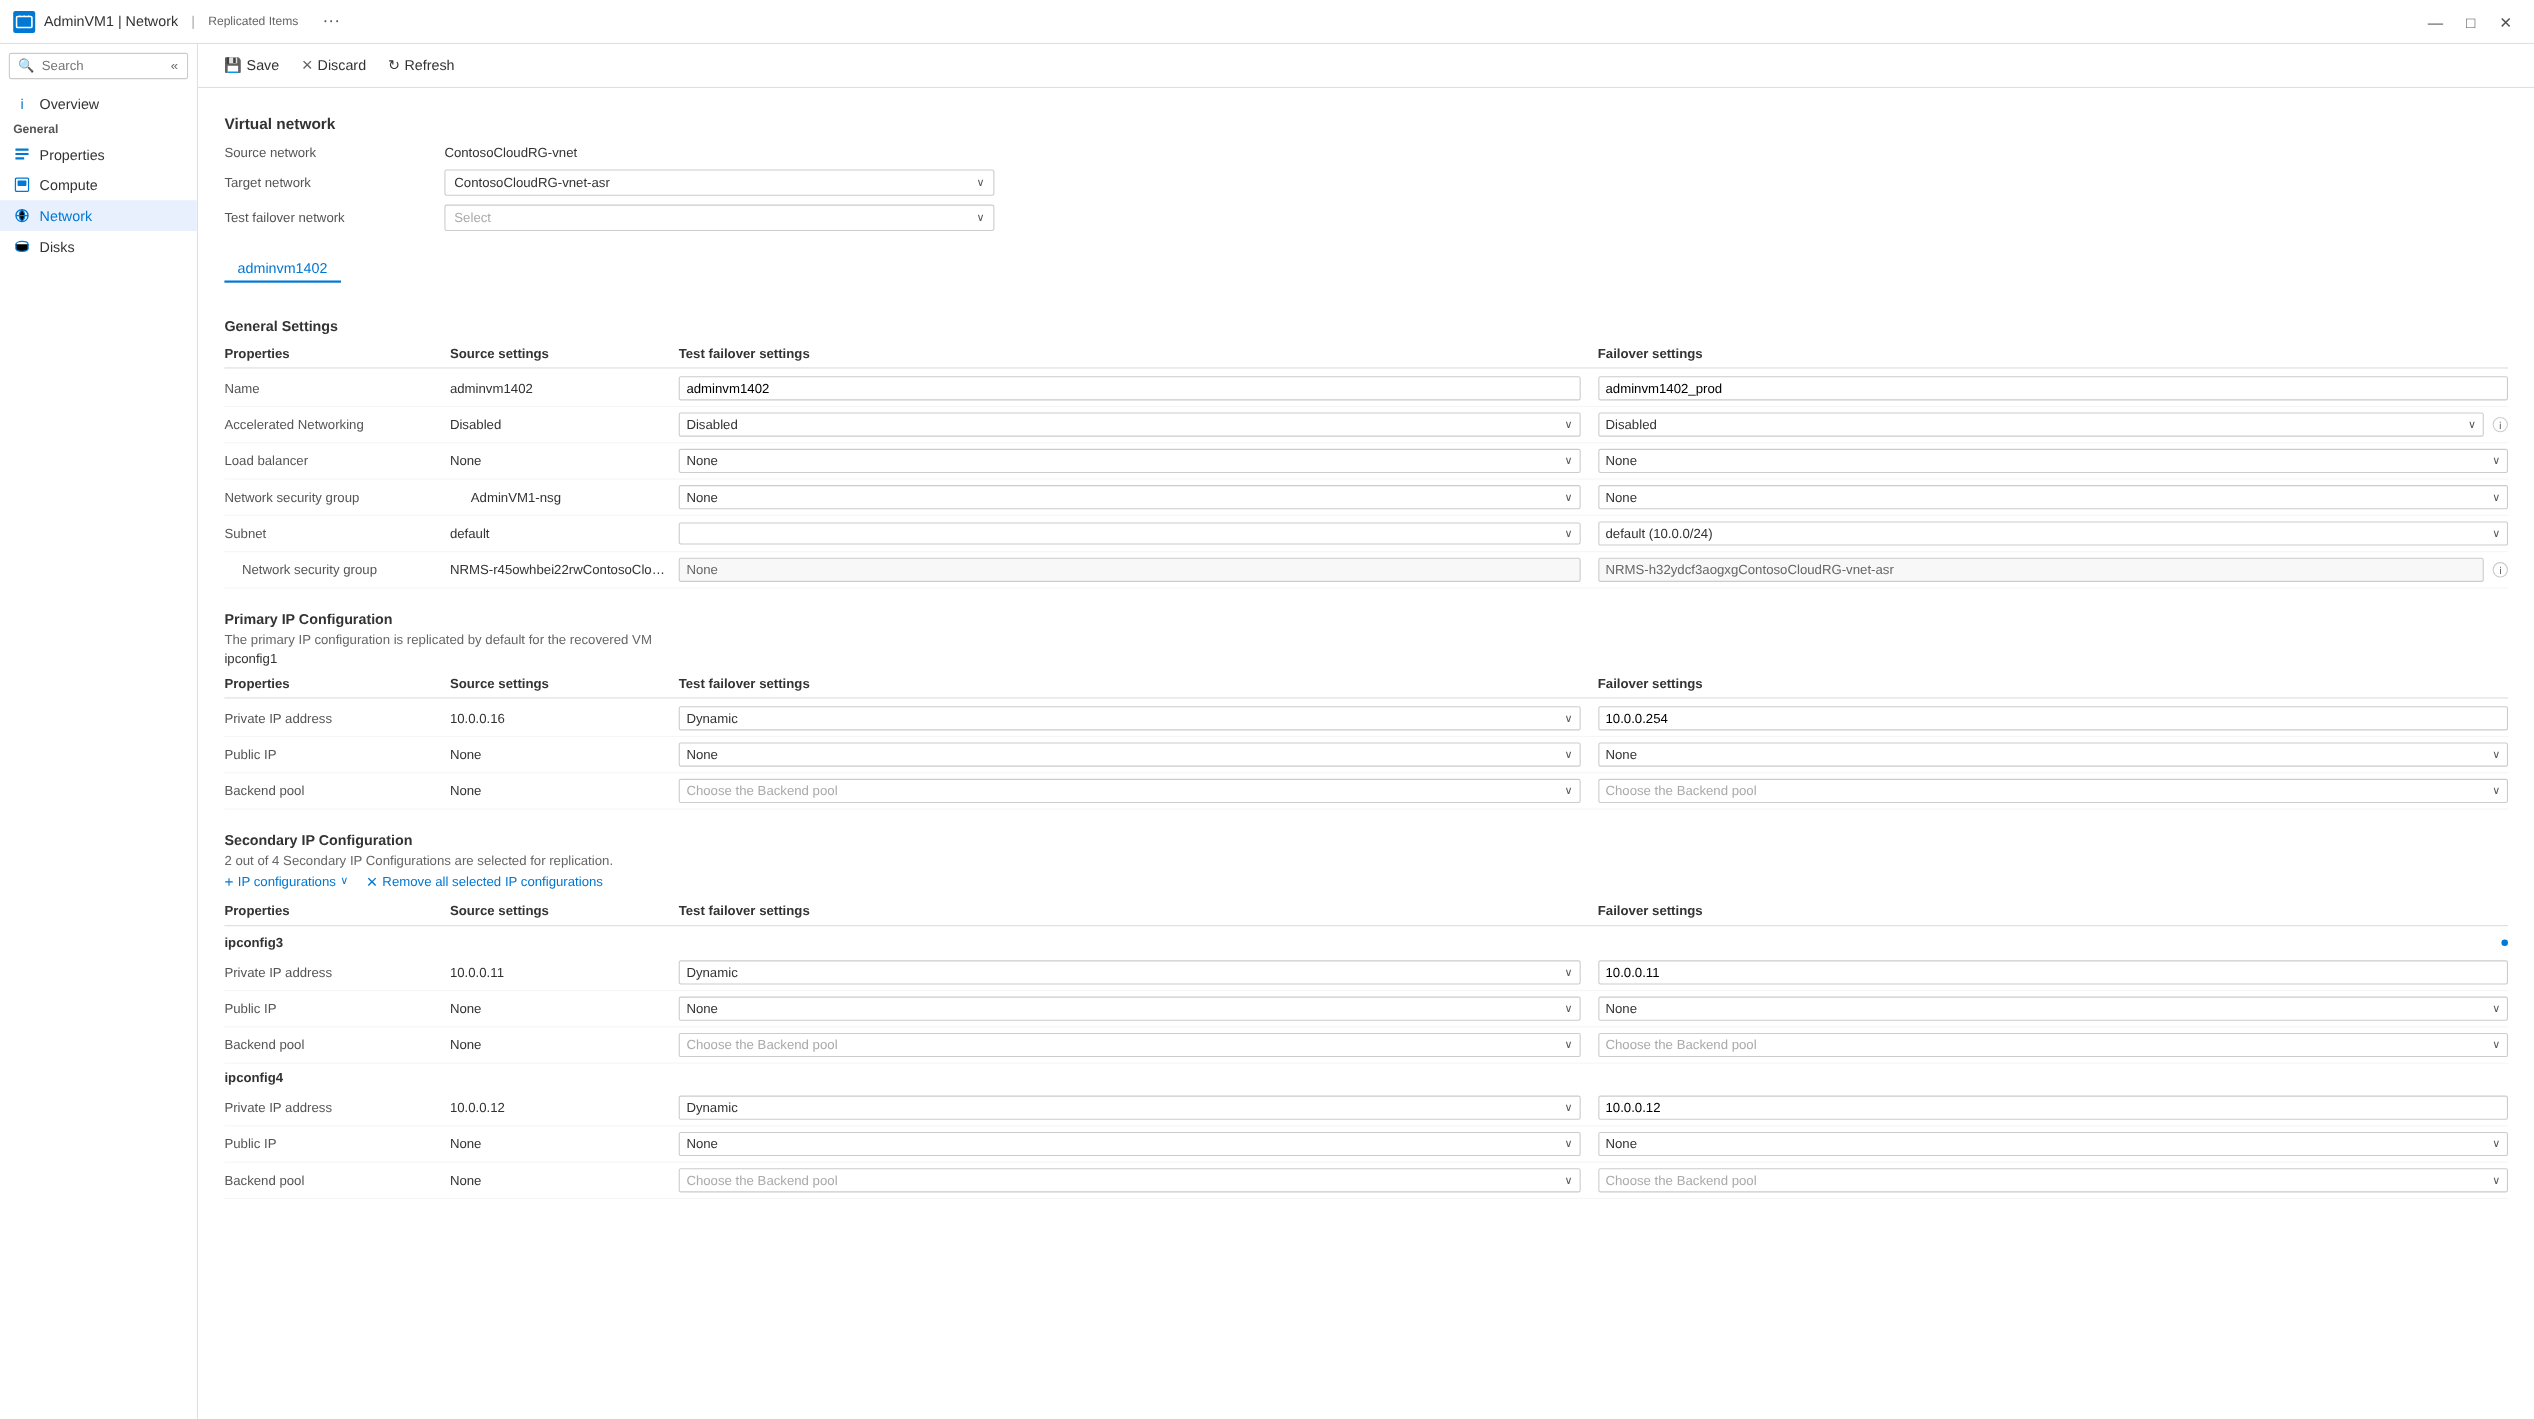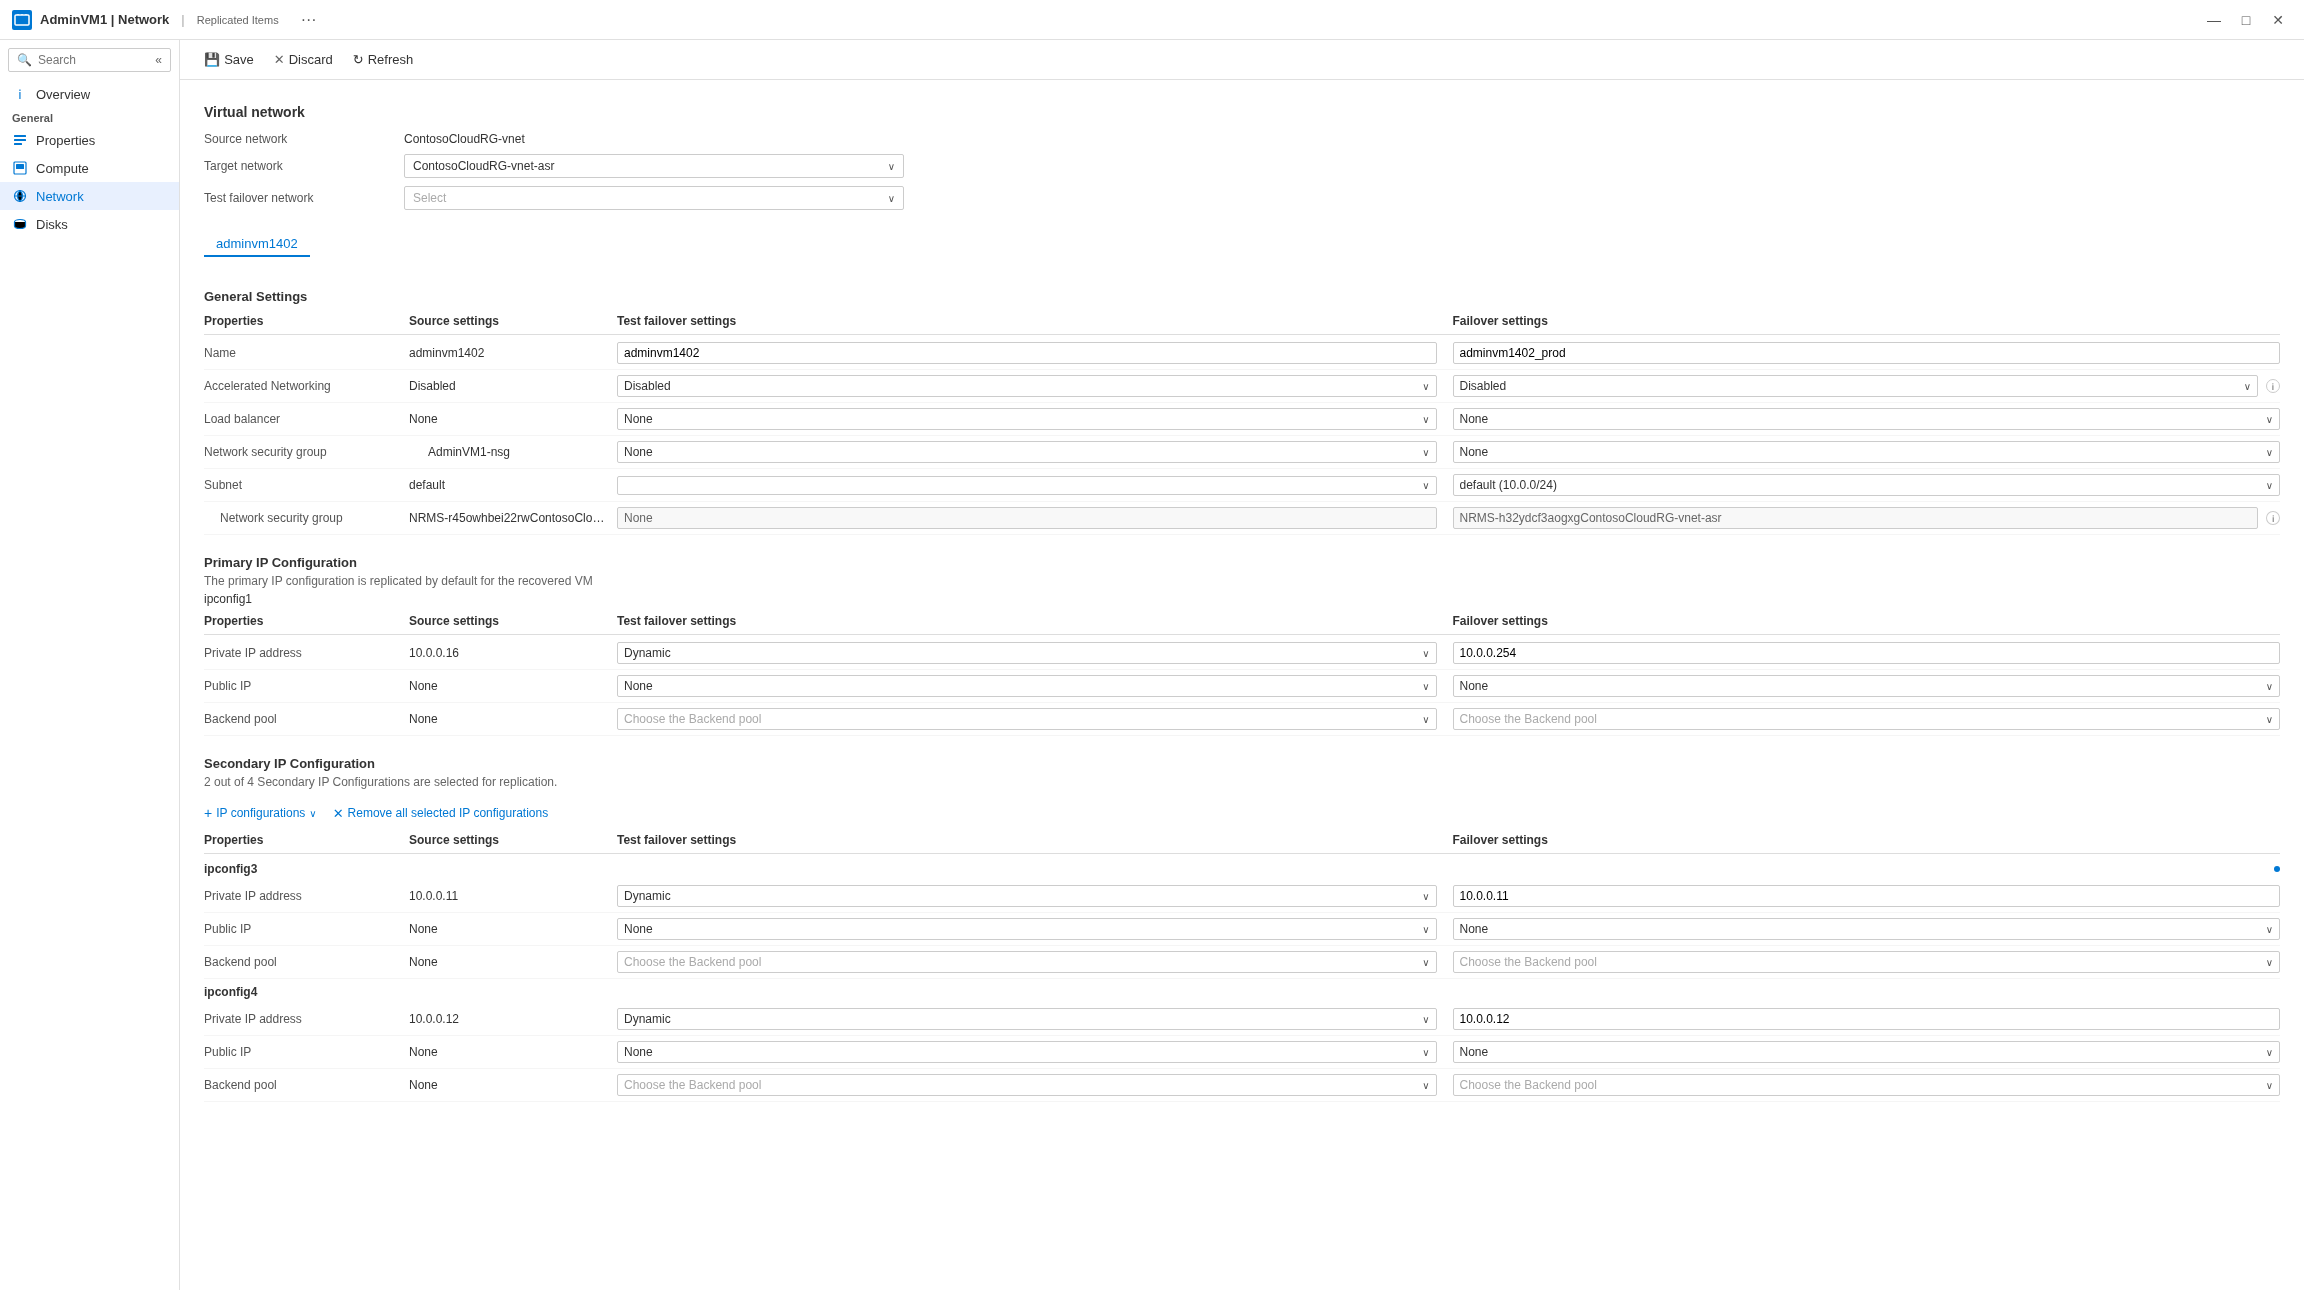--- a/index.html
+++ b/index.html
@@ -4,21 +4,21 @@
   <style>
     * { box-sizing: border-box; margin: 0; padding: 0; }
     body { font-family: 'Segoe UI', Arial, sans-serif; font-size: 13px; color: #333; background: #fff; overflow: hidden; }
     
     .app-container { display: flex; flex-direction: column; height: 100vh; width: 100vw; }
     
     
     .title-bar { display: flex; align-items: center; justify-content: space-between; background: #fff; border-bottom: 1px solid #e0e0e0; padding: 8px 12px; height: 40px; }
     .title-bar-left { display: flex; align-items: center; gap: 8px; }
     .title-bar-icon { width: 20px; height: 20px; background: #0078d4; border-radius: 2px; display: flex; align-items: center; justify-content: center; color: white; font-size: 10px; }
-    .title-text { font-size: 13px; font-weight: 700; color: #333; }
+    .title-text { font-size: 13px; font-weight: 400; color: #333; }
     .title-sub { font-size: 11px; color: #666; }
     .title-actions { display: flex; gap: 4px; }
     .title-btn { width: 28px; height: 28px; border: none; background: transparent; cursor: pointer; font-size: 14px; color: #555; display: flex; align-items: center; justify-content: center; }
     
     
     .main-layout { display: flex; flex: 1; overflow: hidden; }
     
     
     .sidebar { width: 180px; background: #fff; border-right: 1px solid #e0e0e0; display: flex; flex-direction: column; overflow-y: auto; flex-shrink: 0; }
     .search-box { display: flex; align-items: center; gap: 6px; margin: 8px; padding: 4px 8px; border: 1px solid #ccc; border-radius: 2px; }
@@ -349,21 +349,21 @@
               <div class="dropdown-field">
                 <span class="placeholder-text">Choose the Backend pool</span>
                 <span class="chev">∨</span>
               </div>
             </div>
           </div>
         </div>
 
         <div style="margin-top:20px;">
           <div style="font-size:13px; font-weight:600; margin-bottom:4px;">Secondary IP Configuration</div>
-          <div style="font-size:12px; color:#666; margin-bottom:16px;">2 out of 4 Secondary IP Configurations are selected for replication.</div>
+          <div style="font-size:12px; color:#666; margin-bottom:4px;">2 out of 4 Secondary IP Configurations are selected for replication.</div>
 
           <div class="secondary-actions">
             <div class="action-link">
               <span style="font-size:14px; color:#0078d4;">+</span>
               <span>IP configurations</span>
               <span style="font-size:10px;">∨</span>
             </div>
             <div class="action-link">
               <span style="font-size:13px; color:#0078d4;">✕</span>
               <span>Remove all selected IP configurations</span>

